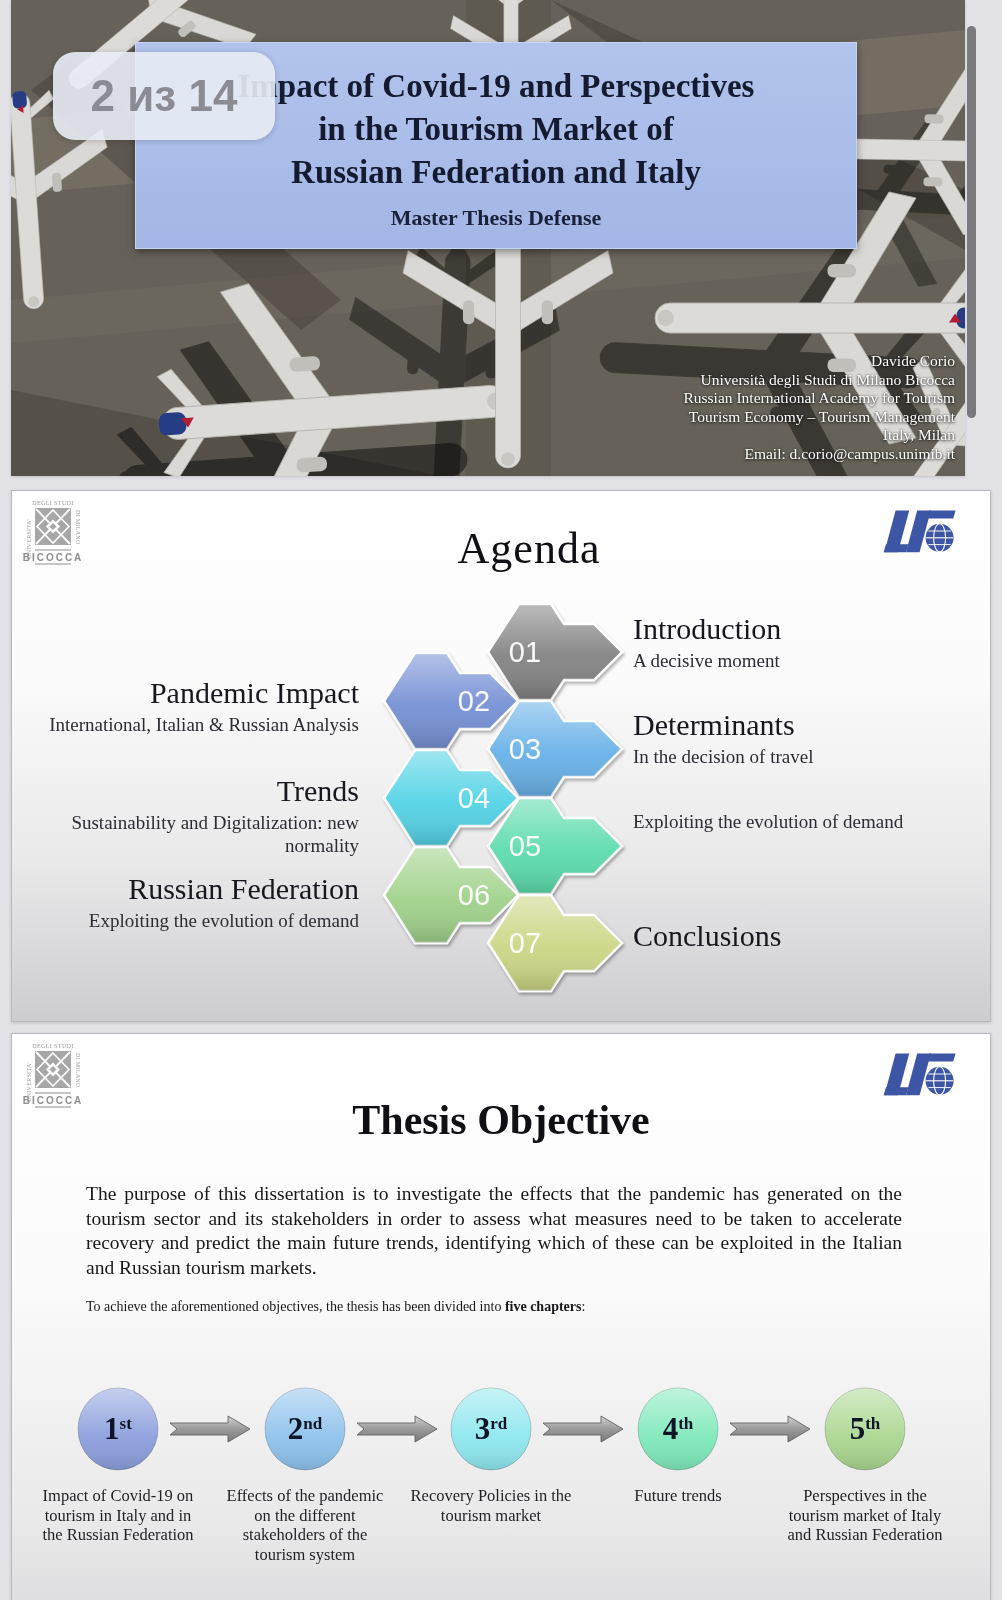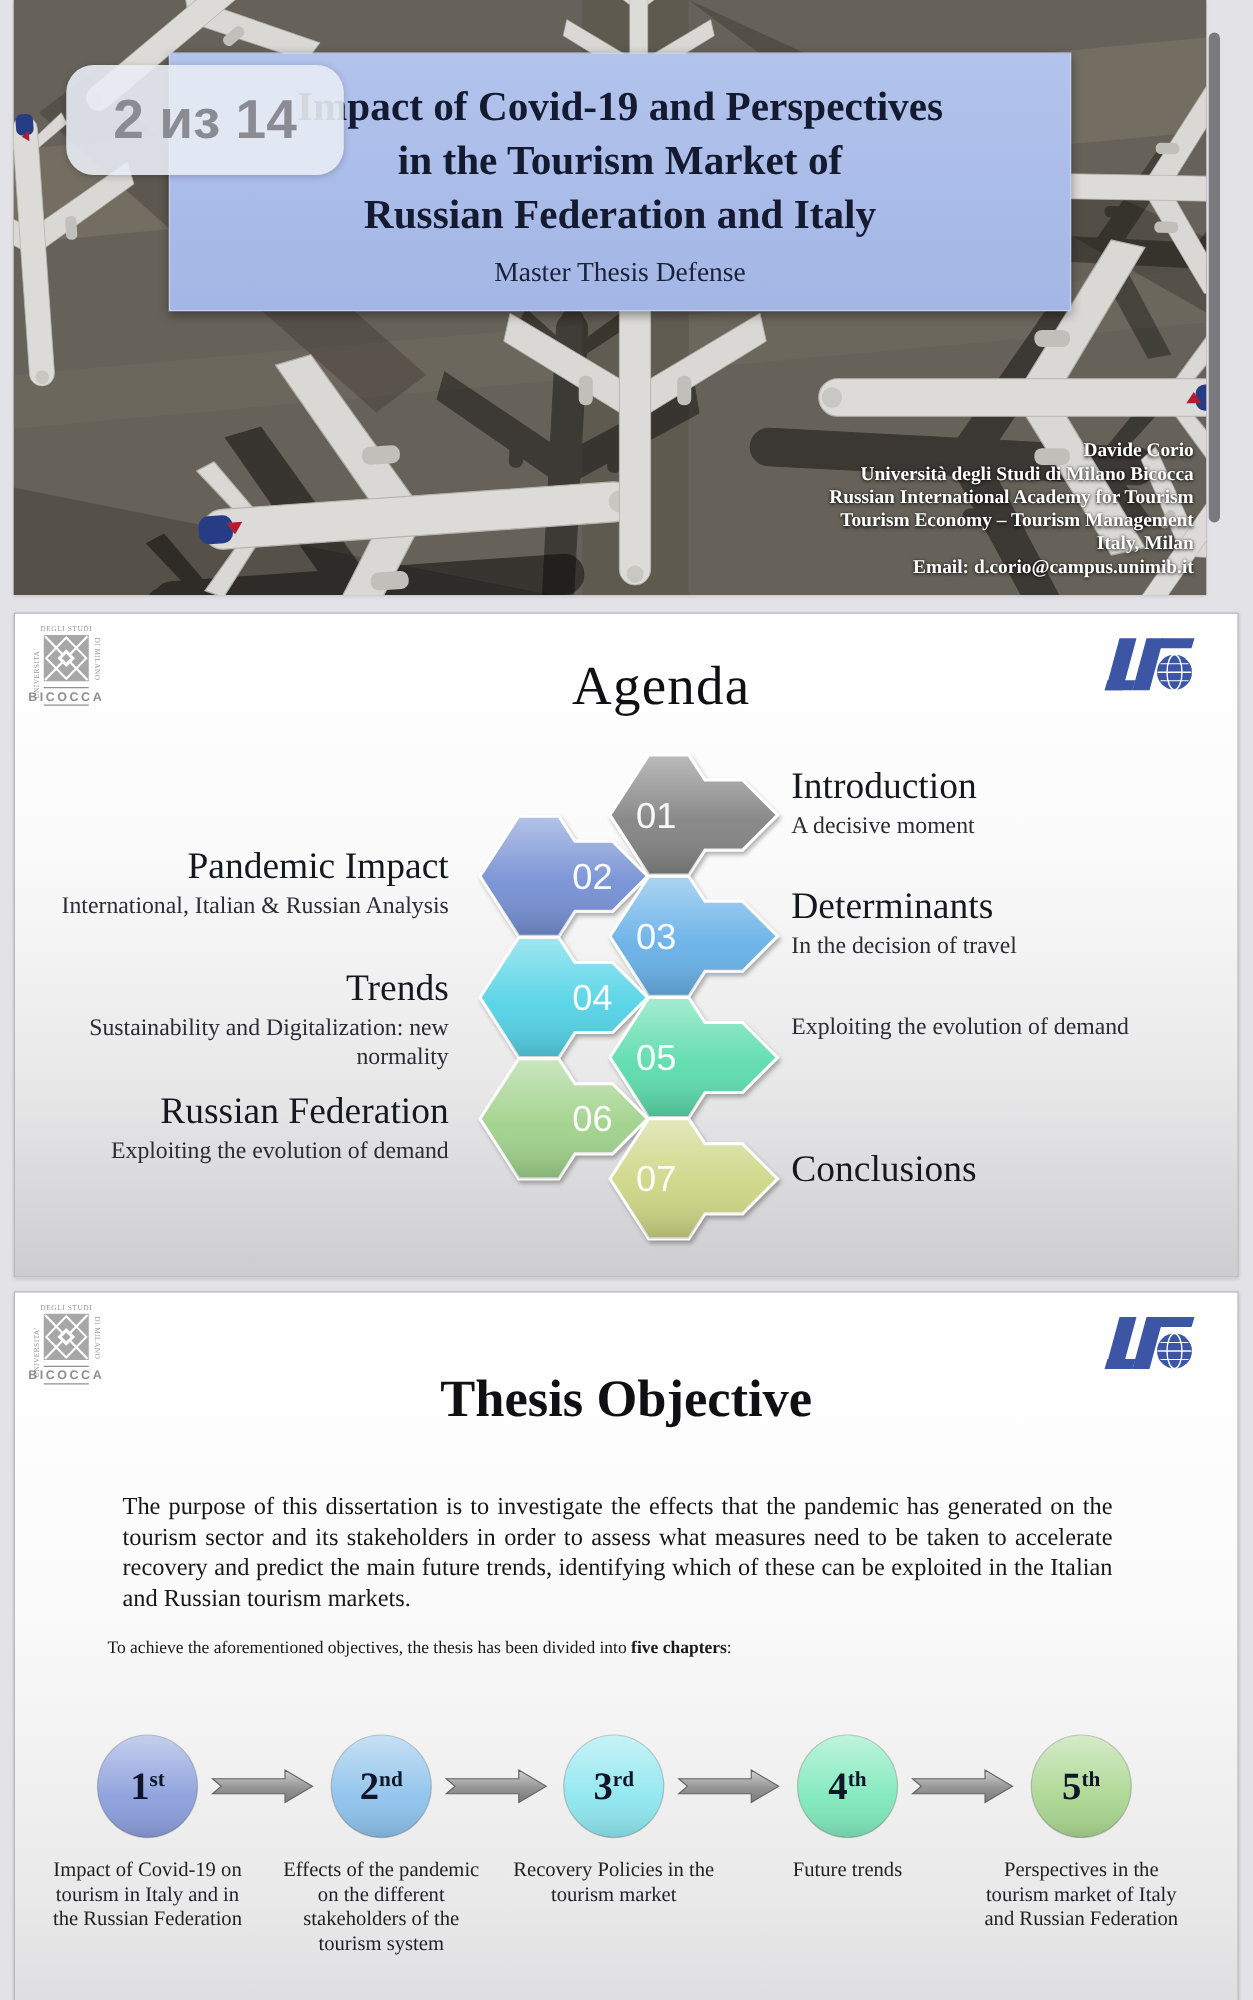--- a/index.html
+++ b/index.html
@@ -14,30 +14,30 @@
   
   #slide1{top:0;width:954px;height:476px;border:none;background:#6e695f;}
   #slide1 svg.photo{position:absolute;inset:0;}
   .title-box{
     position:absolute;left:124px;top:42px;width:722px;height:207px;
     background:linear-gradient(180deg,#b2c3ec 0%,#a3b6e5 100%);
     border:1px solid #c6d3f2;box-shadow:0 3px 8px rgba(0,0,0,.4);
     text-align:center;box-sizing:border-box;padding-top:22px;
   }
   .title-line{font-size:33px;line-height:43px;font-weight:700;color:#141a30;}
-  .title-sub{font-size:22px;font-weight:400;color:#1a2138;margin-top:11px;}
+  .title-sub{font-size:22px;font-weight:700;color:#1a2138;margin-top:11px;}
   .page-badge{
     position:absolute;left:42px;top:52px;width:222px;height:88px;border-radius:22px;
     background:rgba(232,236,244,0.9);box-shadow:0 1px 6px rgba(0,0,0,.18);
     display:flex;align-items:center;justify-content:center;
     font-family:"Liberation Sans",sans-serif;font-size:44px;font-weight:600;color:#8b8c93;
   }
   .credits{
     position:absolute;right:10px;top:352px;text-align:right;
-    color:#ffffff;font-weight:700;font-size:15.5px;line-height:18.5px;
+    color:#ffffff;font-weight:400;font-size:15.5px;line-height:18.5px;
     text-shadow:0 1px 3px rgba(0,0,0,.8), 0 0 2px rgba(0,0,0,.5);
   }
   .scrollbar{
     position:absolute;left:967px;top:26px;width:9px;height:392px;border-radius:5px;
     background:rgba(58,58,62,.62);
   }
   
   #slide2{top:490px;width:980px;height:532px;}
   .slide-title{position:absolute;left:0;width:100%;text-align:center;color:#101014;}
   #slide2 .slide-title{top:32px;font-size:44px;font-weight:400;letter-spacing:1px;margin-left:28px;}
@@ -46,21 +46,21 @@
   .chev-num{font-family:"Liberation Sans",sans-serif;font-size:29px;fill:#ffffff;opacity:.95;}
   .agenda-label{position:absolute;}
   .agenda-label .hd{font-size:30px;line-height:34px;color:#17171f;}
   .agenda-label .sb{font-size:19px;line-height:23px;color:#2c2c34;margin-top:3px;}
   .lbl-left{left:17px;width:330px;text-align:right;}
   .lbl-right{left:621px;width:345px;text-align:left;}
   
   #slide3{top:1033px;width:980px;height:700px;}
   #slide3 .slide-title{top:62px;font-size:42px;font-weight:700;}
   .paras{position:absolute;left:74px;top:148px;width:816px;color:#17171a;}
-  .p1{font-size:19.5px;line-height:24.6px;text-align:justify;margin:12px;}
+  .p1{font-size:19.5px;line-height:24.6px;text-align:justify;margin:0;}
   .p2{font-size:14px;line-height:24.6px;margin:15px 0 0 0;}
   .chapter-circle{position:absolute;top:353px;width:82px;height:84px;}
   .chap-num{position:absolute;inset:0;display:flex;align-items:center;justify-content:center;
     font-weight:700;font-size:31px;color:#0e1526;}
   .chap-num sup{font-size:17px;line-height:0;margin-top:-10px;}
   .chap-cap{position:absolute;top:452px;width:164px;text-align:center;
     font-size:16.5px;line-height:19.5px;color:#1f1f24;}
   .arrows-svg{position:absolute;left:0;top:376px;}
 </style>
 </head>

